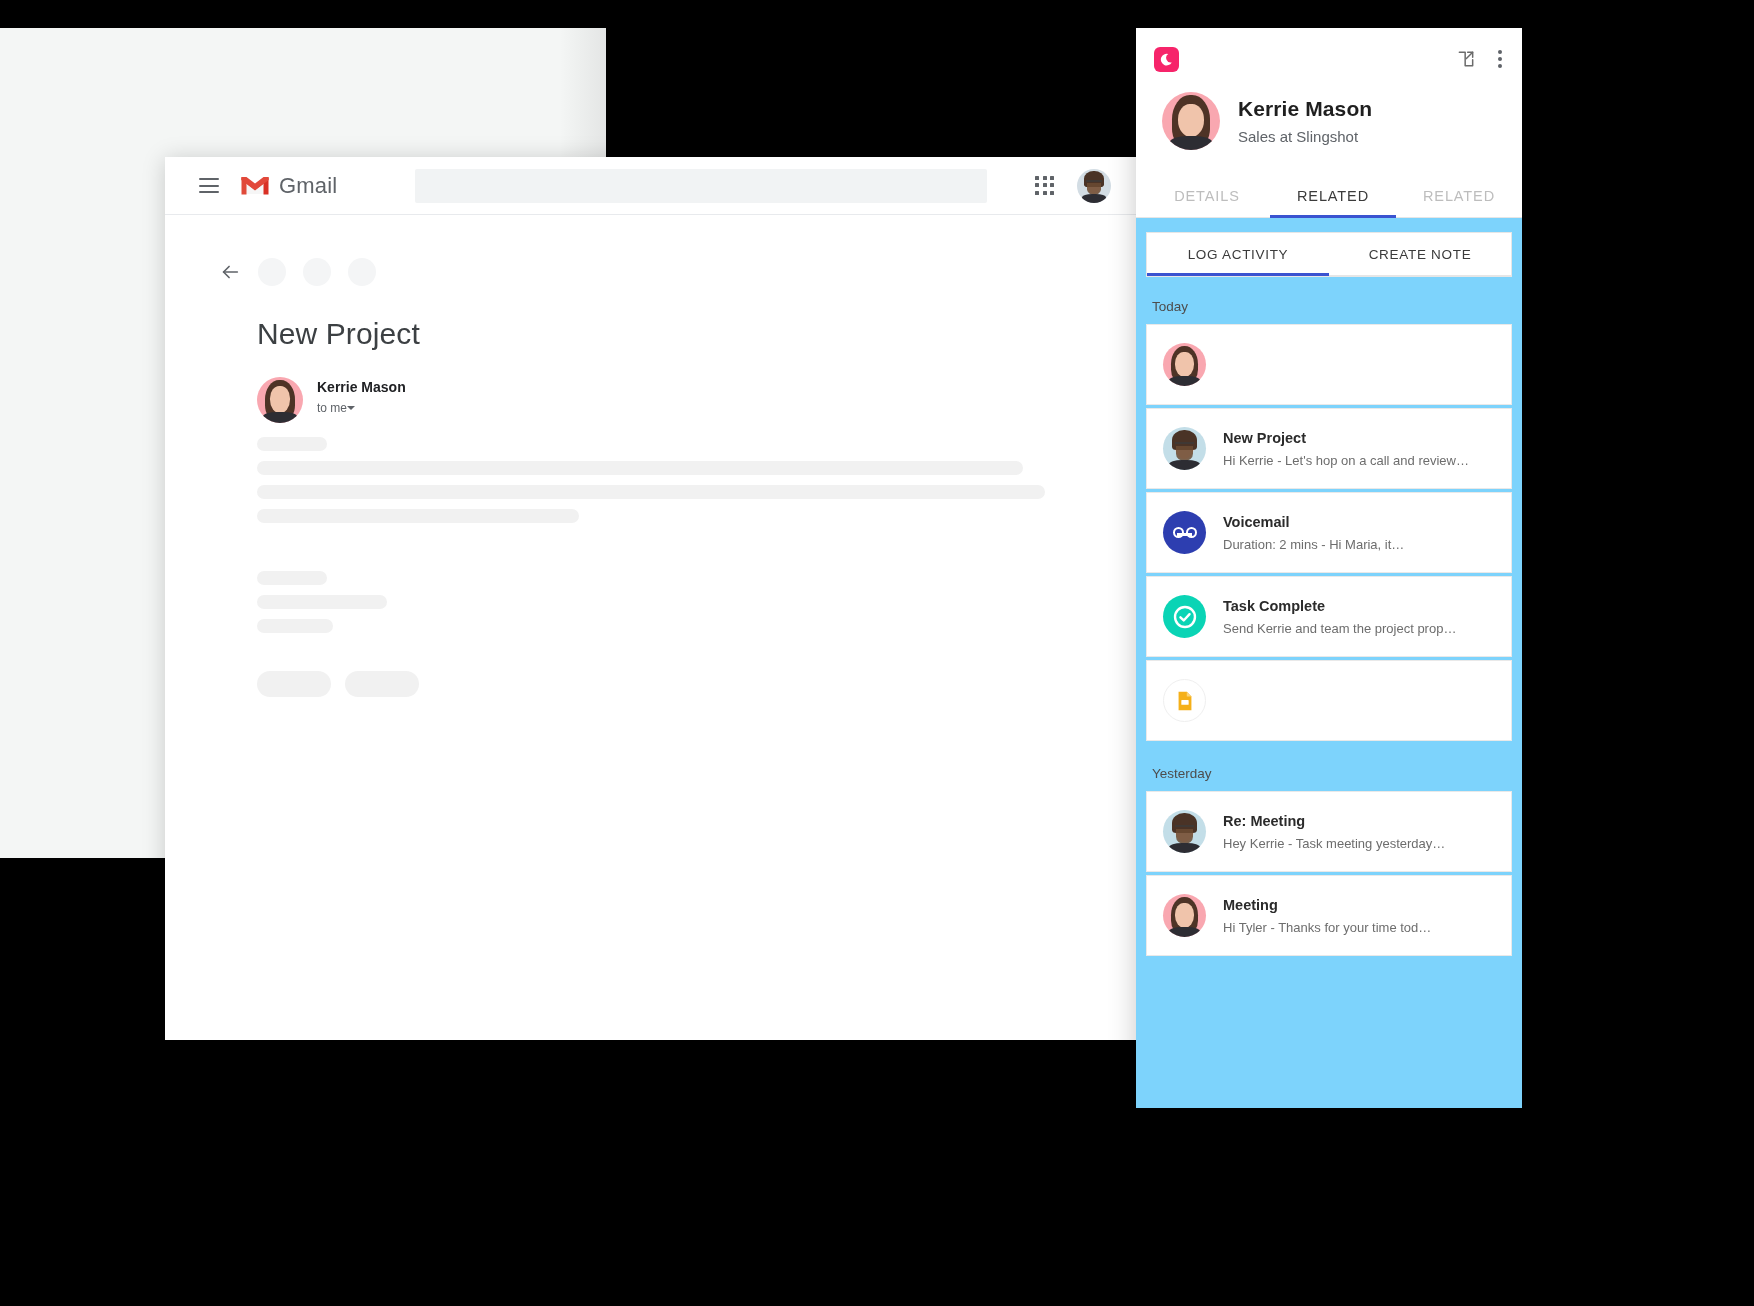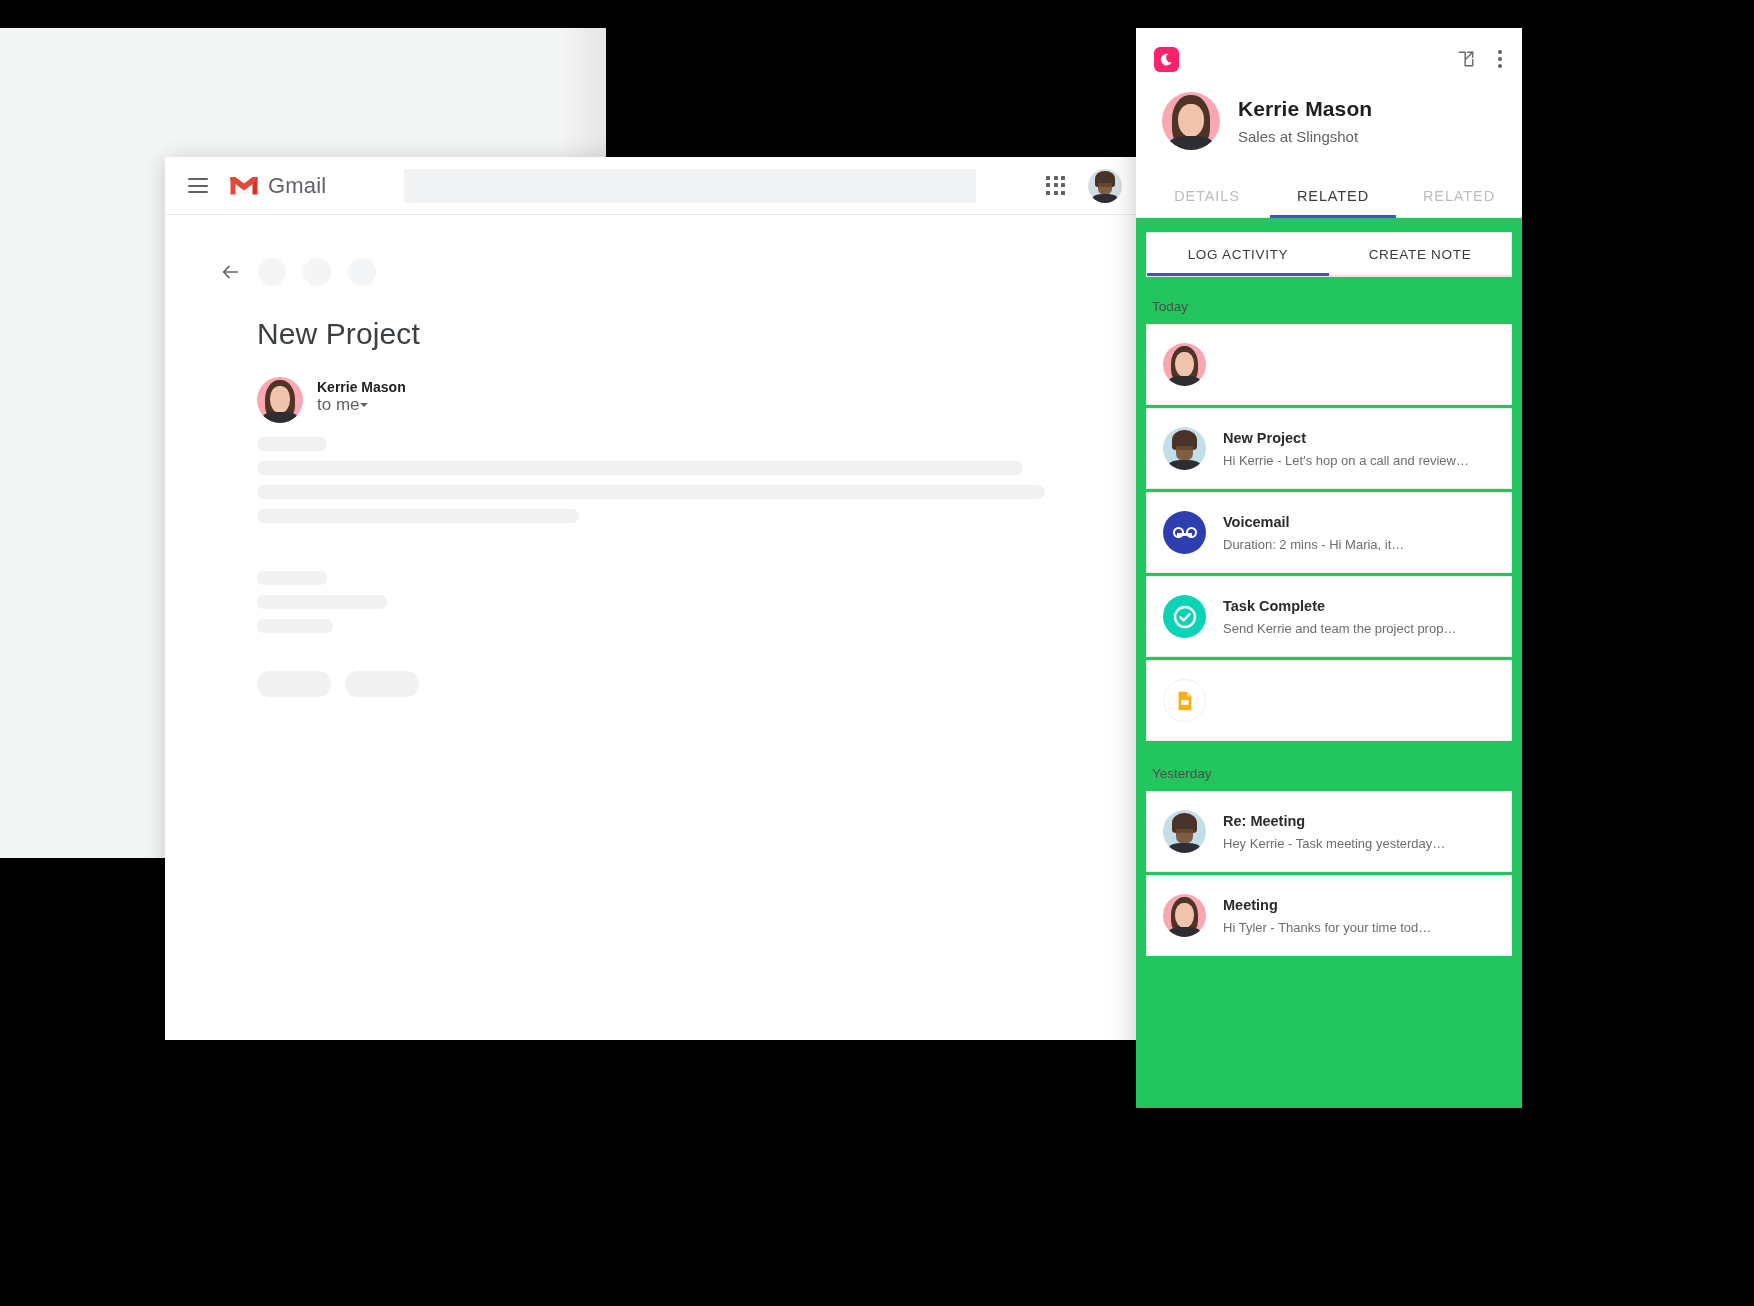--- a/index.html
+++ b/index.html
@@ -22,21 +22,21 @@
   }
 
   
   .gmail-window {
     position: absolute; left: 165px; top: 157px; width: 1010px; height: 883px;
     background: #fff;
     box-shadow: 0 2px 22px rgba(0,0,0,0.18);
   }
   .gmail-header {
     height: 58px; border-bottom: 1px solid #e8eaed;
-    display: flex; align-items: center; padding: 0 7px;
+    display: flex; align-items: center; padding: 0 18px;
   }
   .hamburger { width: 20px; height: 15px; margin-left: 16px; margin-right: 22px;
     display:flex; flex-direction:column; justify-content:space-between; cursor:pointer; }
   .hamburger span { display:block; height:2px; background:#5f6368; border-radius:1px; }
 
   .gmail-logo { width: 28px; height: 22px; position: relative; margin-right: 10px; }
   .gmail-word { font-size: 22px; color: #5f6368; letter-spacing: 0.2px; }
 
   .gmail-search {
     margin-left: 78px; width: 572px; height: 34px; background: #f1f3f4; border-radius: 2px;
@@ -60,21 +60,21 @@
     font-size: 30px; color: #3c4043; font-weight: 400;
     padding-left: 92px; margin-top: 30px; letter-spacing: 0.1px;
   }
   .mail-sender-row { display: flex; padding-left: 32px; margin-top: 26px; }
   .sender-avatar {
     width: 46px; height: 46px; border-radius: 50%; overflow:hidden;
     background:#f9a7b0; position:relative; flex: 0 0 46px;
   }
   .sender-meta { margin-left: 14px; padding-top: 2px;}
   .sender-name { font-size: 14px; font-weight: bold; color: #202124; }
-  .sender-to { font-size: 17px; color: #5f6368; display:flex; align-items:center; gap:0;}
+  .sender-to { font-size: 12px; color: #5f6368; margin-top: 6px; display:flex; align-items:center; gap:0;}
   .caret-down {
     width:0;height:0;border-left:4px solid transparent;border-right:4px solid transparent;
     border-top:4px solid #5f6368;
   }
   .ph-line { background: #f1f1f1; border-radius: 9px; height: 14px; margin-bottom: 10px;}
   .mail-body-ph { padding-left: 92px; margin-top: 14px; }
   .mail-btn-ph { display:flex; gap:14px; margin-top: 38px;}
   .mail-btn-ph div { width: 74px; height: 26px; border-radius: 13px; background:#f1f1f1;}
 
   
@@ -108,21 +108,21 @@
   }
   .crm-tab {
     flex:1; text-align:center; font-size: 14.5px; letter-spacing: 0.9px;
     color:#bdbdbd; padding: 12px 0 13px 0; cursor:pointer; position:relative;
   }
   .crm-tab.active { color: #3b3b3b; }
   .crm-tab.active::after {
     content:""; position:absolute; left:0; right:0; bottom:-1px; height:3px; background:#3a53d0;
   }
 
-  .crm-scroll { flex:1 1 auto; background:#22c55e; overflow:hidden; }
+  .crm-scroll { flex:1 1 auto; background:#7dd3fc; overflow:hidden; }
 
   .logbox {
     background:#fff; margin: 14px 10px 0 10px; border:1px solid #e6e6e6;
   }
   .logbox-tabs { display:flex; border-bottom: 1px solid #e6e6e6; }
   .logbox-tab {
     flex:1; text-align:center; font-size:13.5px; letter-spacing:0.7px; color:#3b3b3b;
     padding: 14px 0 13px 0; cursor:pointer; position:relative;
   }
   .logbox-tab.active::after{

